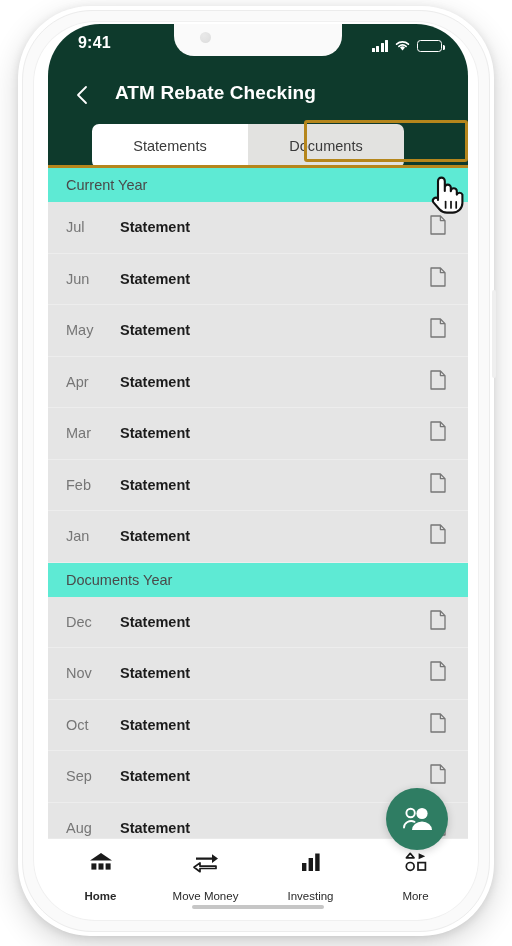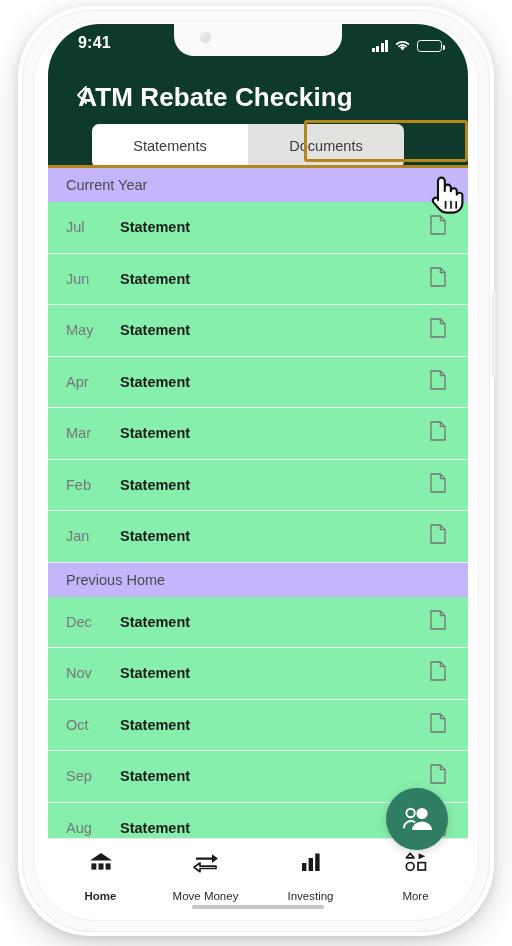--- a/index.html
+++ b/index.html
@@ -81,21 +81,21 @@
     width:2.2px; height:5px; background:#fff; border-radius:0 1.5px 1.5px 0;
   }
 
   .back-chevron {
     position: absolute; left: 22px; top: 58px;
     width: 26px; height: 26px; cursor: pointer;
   }
   .nav-title {
     position: absolute; left: 0; top: 58px; width: 335px;
     text-align: center; color: #ffffff;
-    font-size: 26px; font-weight: bold; letter-spacing: .1px;
+    font-size: 19px; font-weight: bold; letter-spacing: .1px;
   }
 
   
   .tabs {
     position: absolute; left: 44px; top: 100px;
     width: 312px; height: 44px;
     display: flex;
   }
   .tab {
     flex: 1; display: flex; align-items: center; justify-content: center;
@@ -119,27 +119,27 @@
 
   
   .cursor { position: absolute; left: 377px; top: 146px; width: 42px; height: 46px; z-index: 40; }
 
   
   .list {
     position: absolute; left: 0; top: 144px; width: 420px; height: 674px;
     background: #ffffff; overflow: hidden;
   }
   .section-header {
-    height: 34px; background: #c4b5fd;
+    height: 34px; background: #5eead4;
     display: flex; align-items: center; padding-left: 18px;
     font-size: 14.5px; color: #4a4a4a;
   }
   .row {
     height: 51.5px; display: flex; align-items: center;
-    padding: 0 22px 0 18px; background: #86efac;
+    padding: 0 22px 0 18px; background: #e5e5e5;
     border-bottom: 1px solid #ededed;
     cursor: pointer; position: relative;
   }
   .row-month {
     width: 54px; flex: none; font-size: 14.5px; color: #767676;
   }
   .row-label { flex: 1; font-size: 14.5px; font-weight: bold; color: #1c1c1c; }
   .doc-icon { width: 16px; height: 20px; flex: none; }
 
   
@@ -279,21 +279,21 @@
             </svg></span>
         </div>
         <div class="row">
           <span class="row-month">Jan</span>
           <span class="row-label">Statement</span>
           <span><svg class="doc-icon" viewBox="0 0 16 20">
               <path d="M1 1 H10.4 L15 5.6 V19 H1 Z" fill="none" stroke="#767676" stroke-width="1.3" stroke-linejoin="round"></path>
               <path d="M10.4 1 V5.6 H15" fill="none" stroke="#767676" stroke-width="1.3" stroke-linejoin="round"></path>
             </svg></span>
         </div>
-        <div class="section-header">Previous Home</div>
+        <div class="section-header">Documents Year</div>
         <div class="row">
           <span class="row-month">Dec</span>
           <span class="row-label">Statement</span>
           <span><svg class="doc-icon" viewBox="0 0 16 20">
               <path d="M1 1 H10.4 L15 5.6 V19 H1 Z" fill="none" stroke="#767676" stroke-width="1.3" stroke-linejoin="round"></path>
               <path d="M10.4 1 V5.6 H15" fill="none" stroke="#767676" stroke-width="1.3" stroke-linejoin="round"></path>
             </svg></span>
         </div>
         <div class="row">
           <span class="row-month">Nov</span>

